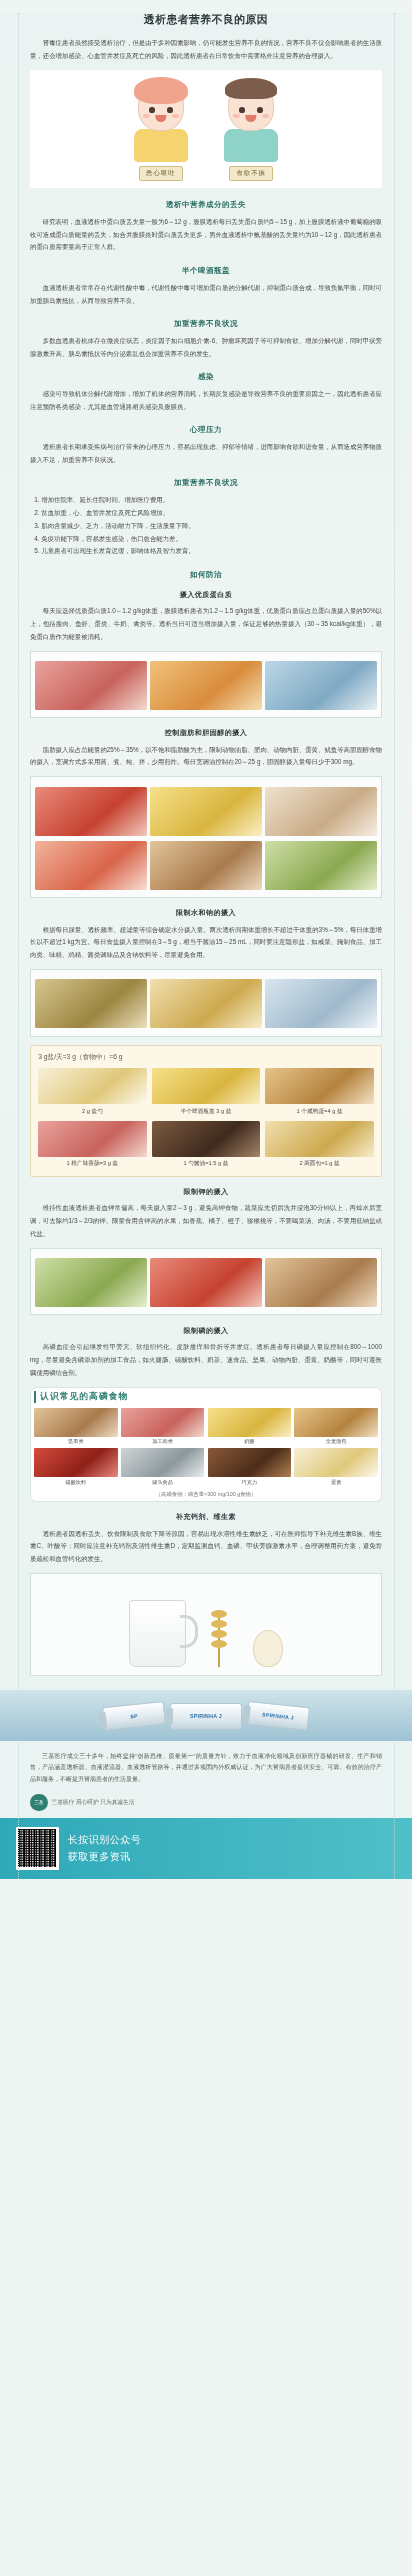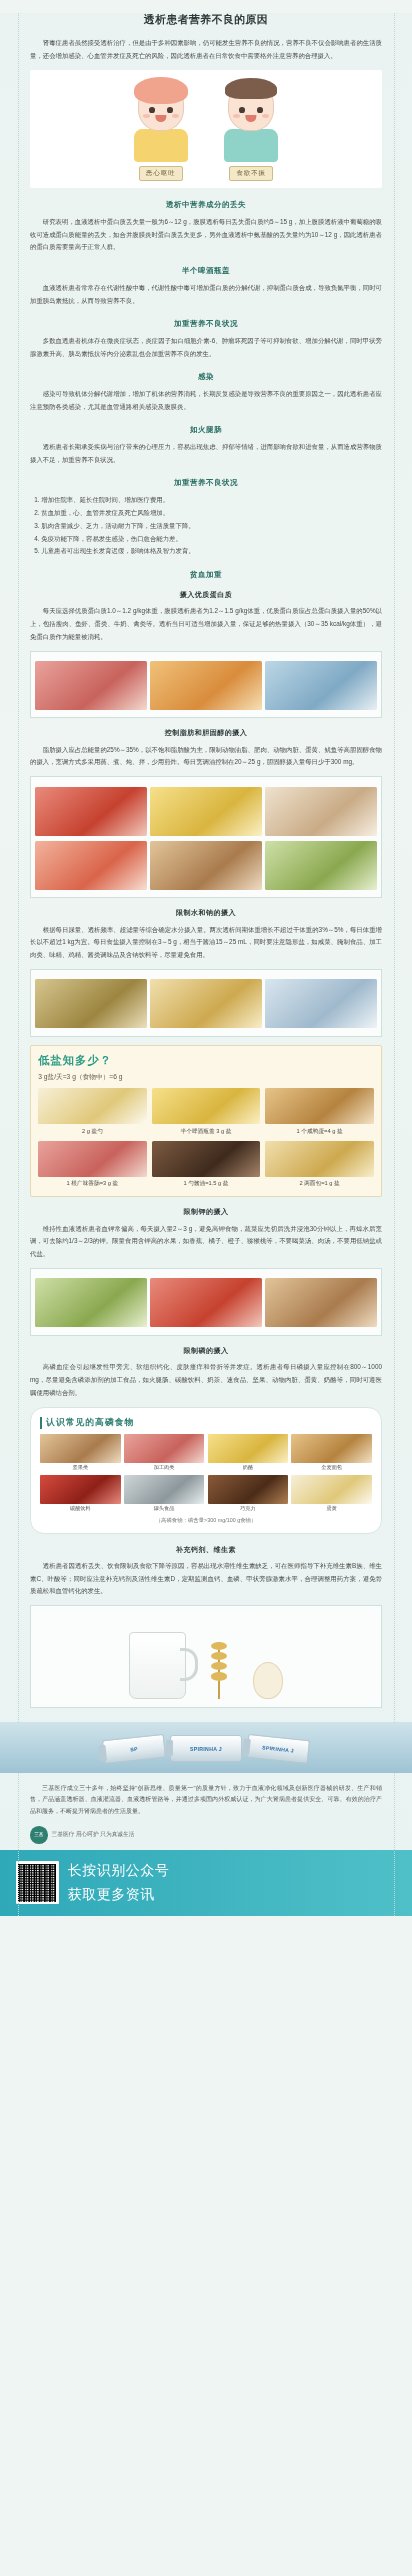--- a/index.html
+++ b/index.html
@@ -216,22 +216,22 @@
     background: #e3e7e3;
   }
   .salt-label {
     font-size: 5.7px; color: #4a4a4a; margin-top: 2.6px; line-height: 1.5;
   }
 
   
   .phos-card {
     background: #ffffff;
     border: 0.5px solid #d8e6e1;
-    border-radius: 14px;
-    padding: 9px;
+    border-radius: 7px;
+    padding: 3px;
     margin: 7.2px 0 9.3px;
   }
   .phos-title {
     font-size: 8.8px; font-weight: bold; color: #2f7f72;
     letter-spacing: 1px; text-align: left; margin-bottom: 5.2px;
     border-left: 2.1px solid #2f7f72; padding-left: 4.1px;
   }
   .phos-grid {
     display: grid; grid-template-columns: repeat(4, 1fr); gap: 3.1px;
   }
@@ -339,21 +339,21 @@
     flex: none;
   }
   .qr-inner {
     width: 100%; height: 100%;
     background-image:
       linear-gradient(90deg,#000 25%,transparent 0,transparent 50%,#000 0,#000 62%,transparent 0),
       linear-gradient(#000 18%,transparent 0,transparent 38%,#000 0,#000 52%,transparent 0,transparent 72%,#000 0,#000 84%,transparent 0);
     background-size: 5.2px 5.2px, 5.2px 5.2px;
     background-color: #fff;
   }
-  .qr-text { font-size: 14px; line-height: 1.7; letter-spacing: 0.5px; }
+  .qr-text { font-size: 10px; line-height: 1.7; letter-spacing: 0.5px; }
 </style>
 </head>
 <body>
 
 <div class="page">
   <div class="rail left"></div>
   <div class="rail right"></div>
 
   <div class="content">
 
@@ -395,33 +395,33 @@
 
     <h2 class="sec">半个啤酒瓶盖</h2>
     <p class="para">血液透析患者常常存在代谢性酸中毒，代谢性酸中毒可增加蛋白质的分解代谢，抑制蛋白质合成，导致负氮平衡，同时可加重胰岛素抵抗，从而导致营养不良。</p>
 
     <h2 class="sec">加重营养不良状况</h2>
     <p class="para">多数血透患者机体存在微炎症状态，炎症因子如白细胞介素-6、肿瘤坏死因子等可抑制食欲、增加分解代谢，同时甲状旁腺激素升高、胰岛素抵抗等内分泌紊乱也会加重营养不良的发生。</p>
 
     <h2 class="sec">感染</h2>
     <p class="para">感染可导致机体分解代谢增加，增加了机体的营养消耗，长期反复感染是导致营养不良的重要原因之一，因此透析患者应注意预防各类感染，尤其是血管通路相关感染及腹膜炎。</p>
 
-    <h2 class="sec">如火腿肠</h2>
+    <h2 class="sec">心理压力</h2>
     <p class="para">透析患者长期承受疾病与治疗带来的心理压力，容易出现焦虑、抑郁等情绪，进而影响食欲和进食量，从而造成营养物质摄入不足，加重营养不良状况。</p>
 
     <h2 class="sec">加重营养不良状况</h2>
     <ol class="numlist">
       <li>增加住院率、延长住院时间、增加医疗费用。</li>
       <li>贫血加重，心、血管并发症及死亡风险增加。</li>
       <li>肌肉含量减少、乏力，活动耐力下降，生活质量下降。</li>
       <li>免疫功能下降，容易发生感染，伤口愈合能力差。</li>
       <li>儿童患者可出现生长发育迟缓，影响体格及智力发育。</li>
     </ol>
 
-    <h2 class="sec">贫血加重</h2>
+    <h2 class="sec">如何防治</h2>
 
     <h3 class="sub">摄入优质蛋白质</h3>
     <p class="para">每天应选择优质蛋白质1.0～1.2 g/kg体重，腹膜透析患者为1.2～1.5 g/kg体重，优质蛋白质应占总蛋白质摄入量的50%以上，包括瘦肉、鱼虾、蛋类、牛奶、禽类等。透析当日可适当增加摄入量，保证足够的热量摄入（30～35 kcal/kg体重），避免蛋白质作为能量被消耗。</p>
     <div class="framed">
       <div class="photo-row">
         <div class="photo meat"></div>
         <div class="photo pizza"></div>
         <div class="photo fish"></div>
       </div>
     </div>
@@ -445,21 +445,20 @@
     <p class="para">根据每日尿量、透析频率、超滤量等综合确定水分摄入量。两次透析间期体重增长不超过干体重的3%～5%，每日体重增长以不超过1 kg为宜。每日食盐摄入量控制在3～5 g，相当于酱油15～25 mL，同时要注意隐形盐，如咸菜、腌制食品、加工肉类、味精、鸡精、酱类调味品及含钠饮料等，尽量避免食用。</p>
     <div class="framed">
       <div class="photo-row">
         <div class="photo pick"></div>
         <div class="photo noodle"></div>
         <div class="photo drink"></div>
       </div>
     </div>
 
     <div class="salt-card">
-      <div class="salt-title">低盐知多少？</div>
       <div class="salt-eq">3 g盐/天=3 g（食物中）=6 g</div>
       <div class="salt-grid">
         <div class="salt-item">
           <div class="salt-thumb photo egg"></div>
           <div class="salt-label">2 g 盐勺</div>
         </div>
         <div class="salt-item">
           <div class="salt-thumb photo cheese"></div>
           <div class="salt-label">半个啤酒瓶盖 3 g 盐</div>
         </div>

